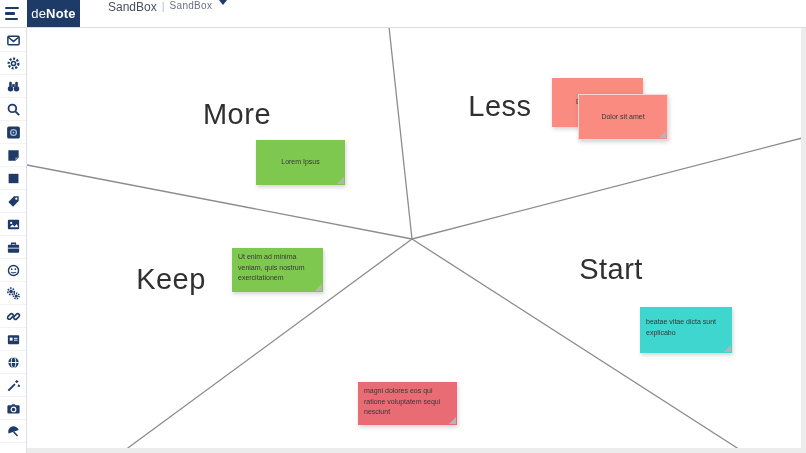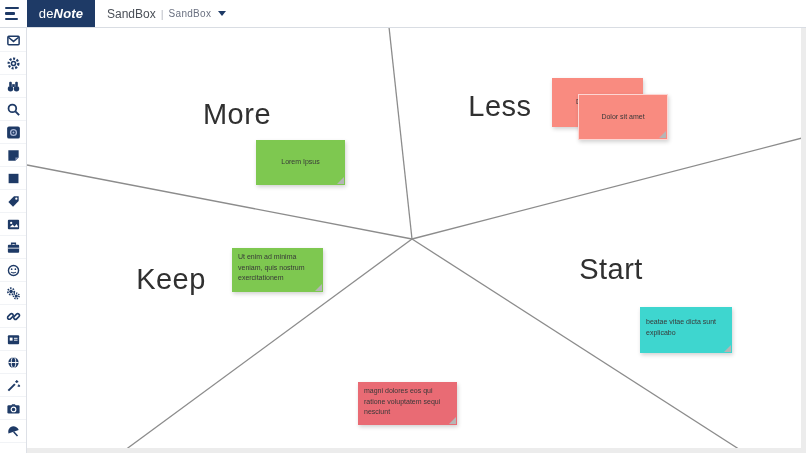--- a/index.html
+++ b/index.html
@@ -5,23 +5,23 @@
   html,body{margin:0;padding:0;width:806px;height:453px;overflow:hidden;
     font-family:"Liberation Sans",sans-serif;background:#fff;}
   
   .topbar{position:absolute;left:0;top:0;width:806px;height:27px;background:#fff;
     border-bottom:1px solid #d9dde3;display:flex;align-items:stretch;z-index:20;}
   .hamburger{width:27px;display:flex;flex-direction:column;justify-content:center;
     align-items:flex-start;padding-left:5px;box-sizing:border-box;cursor:pointer;}
   .hamburger span{display:block;height:2.4px;background:#1e3a66;margin:1.5px 0;border-radius:1px;}
   .hamburger .b1{width:14px}.hamburger .b2{width:10px}.hamburger .b3{width:13px}
   .logo{background:#1e3a66;color:#fff;display:flex;align-items:center;justify-content:center;
-    width:68px;font-size:13px;letter-spacing:.2px;cursor:pointer;}
-  .logo b{font-weight:bold;font-style:italic;}
-  .crumb{display:flex;align-items:center;margin-left:12px;gap:5px;}
+    width:53px;font-size:13px;letter-spacing:.2px;cursor:pointer;}
+  .logo b{font-weight:bold;}
+  .crumb{display:flex;align-items:flex-start;margin-left:28px;gap:5px;}
   .crumb .ws{font-size:12px;color:#4a4f57;}
   .crumb .sep{font-size:11px;color:#b8bcc4;}
   .crumb .board{font-size:10px;color:#6a7widt08;color:#6a7080;letter-spacing:.3px;}
   .caret{width:0;height:0;border-left:4px solid transparent;border-right:4px solid transparent;
     border-top:5px solid #1e3a66;margin-left:2px;cursor:pointer;}
   
   .sidebar{position:absolute;left:0;top:27px;width:27px;height:426px;background:#fff;
     border-right:1px solid #dde0e6;box-sizing:border-box;padding-top:2px;z-index:15;}
   .sbi{height:22px;display:flex;align-items:center;justify-content:center;
     border-bottom:1px solid #f1f3f6;cursor:pointer;color:#1e3a66;}

